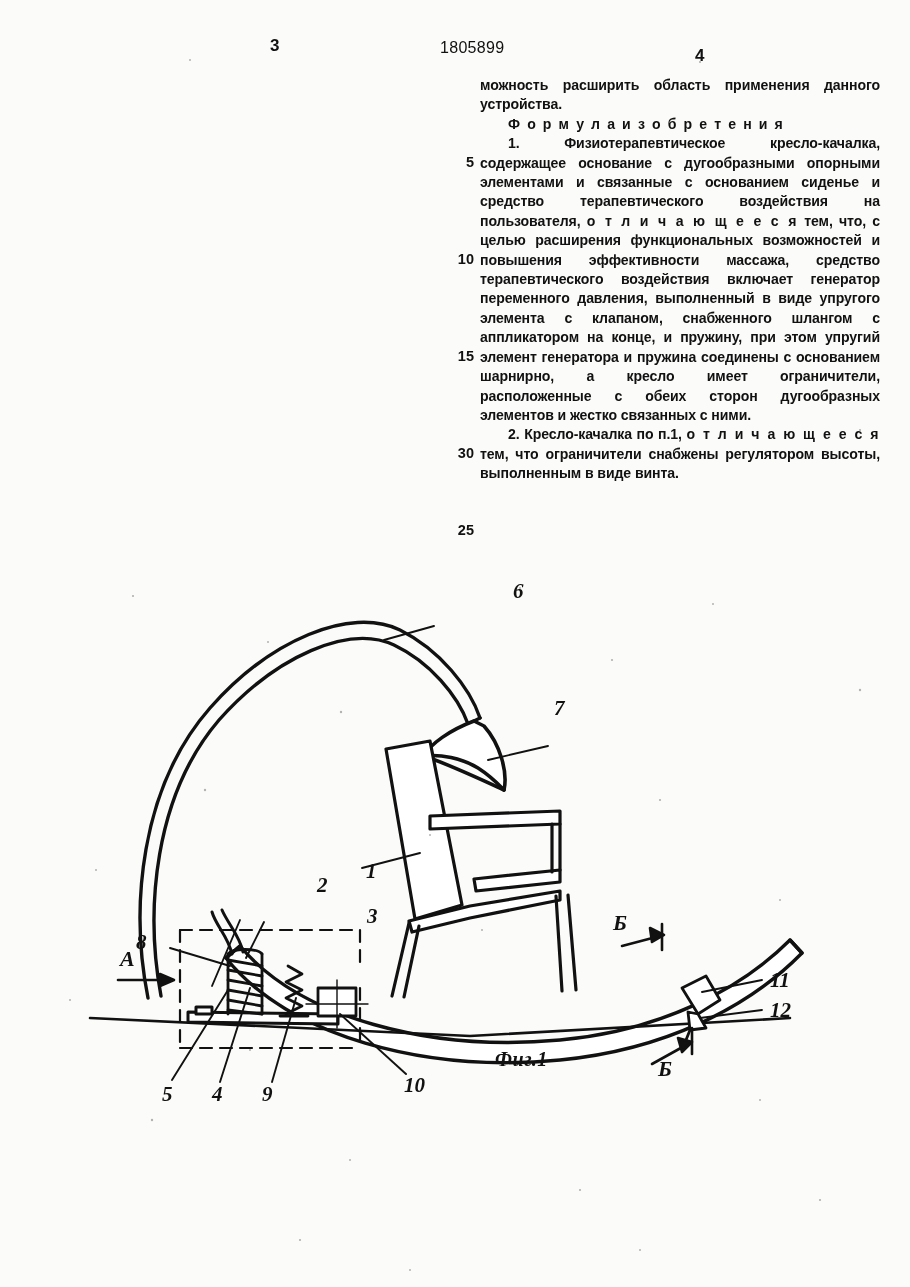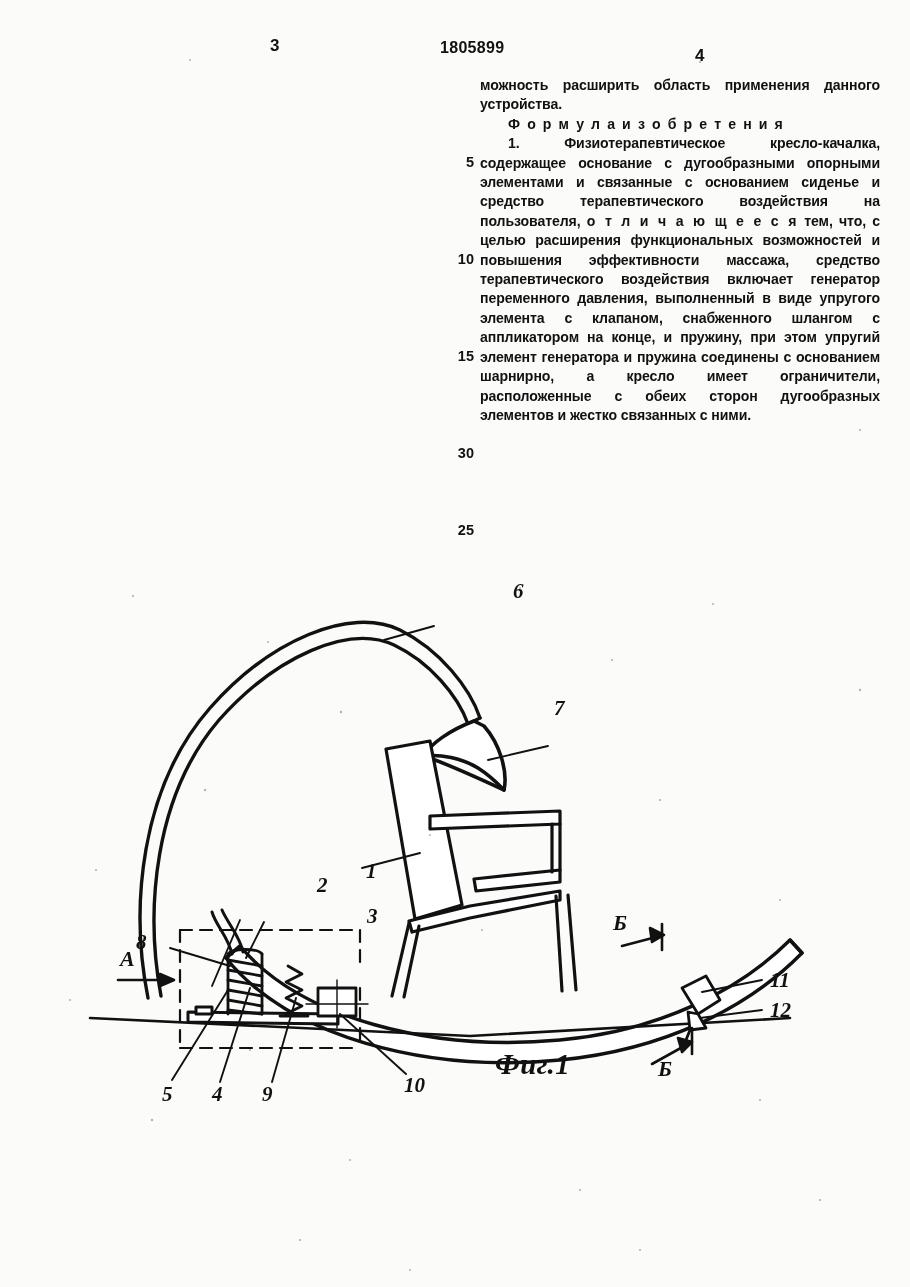--- a/index.html
+++ b/index.html
@@ -34,21 +34,21 @@
     left: 175px;
     top: 0;
     font-size: 17px;
     font-weight: 600;
   }
   .hdr-center {
     position: absolute;
     left: 345px;
     top: 3px;
     font-size: 16px;
-    font-weight: 700;
+    font-weight: 400;
     letter-spacing: 0.3px;
   }
   .hdr-right {
     position: absolute;
     left: 600px;
     top: 10px;
     font-size: 17px;
     font-weight: 600;
   }
 
@@ -108,21 +108,21 @@
   }
   .figure svg {
     display: block;
   }
   .fig-caption {
     position: absolute;
     left: 495px;
     top: 500px;
     font-family: "Liberation Serif", serif;
     font-style: italic;
-    font-size: 29px;
+    font-size: 20px;
     font-weight: 700;
     letter-spacing: 0.5px;
   }
   .leader-label {
     position: absolute;
     font-family: "Liberation Serif", serif;
     font-style: italic;
     font-weight: 700;
     font-size: 21px;
   }
@@ -163,20 +163,21 @@
 
   <div class="cols">
 
     <div class="col col-left">
     </div>
 
     <div class="col col-right">
       <p>можность расширить область применения данного устройства.</p>
       <p class="indent spaced-sm" style="text-align:left">Ф о р м у л а   и з о б р е т е н и я</p>
       <p class="indent"><span>1. Физиотерапевтическое кресло-качалка, содержащее основание с дугообразными опорными элементами и связанные с основанием сиденье и средство терапевтического воздействия на пользователя,</span> <span class="spaced-sm">о т л и ч а ю щ е е с я</span> <span>тем, что, с целью расширения функциональных возможностей и повышения эффективности массажа, средство терапевтического воздействия включает генератор переменного давления, выполненный в виде упругого элемента с клапаном, снабженного шлангом с аппликатором на конце, и пружину, при этом упругий элемент генератора и пружина соединены с основанием шарнирно, а кресло имеет ограничители, расположенные с обеих сторон дугообразных элементов и жестко связанных с ними.</span></p>
+      <p class="indent"><span>2. Кресло-качалка по п.1,</span> <span class="spaced-sm">о т л и ч а ю щ е е с я</span> <span>тем, что ограничители снабжены регулятором высоты, выполненным в виде винта.</span></p>
     </div>
   </div>
 
   <div class="figure">
 
     <svg width="910" height="560" viewBox="0 0 910 560">
       <g fill="none" stroke="#111" stroke-linecap="round" stroke-linejoin="round">
 
         <g stroke-width="3.4">
           <path d="M 148 450 C 130 360 140 240 210 160 C 270 92 350 58 400 82 C 440 102 470 140 480 170"></path>

